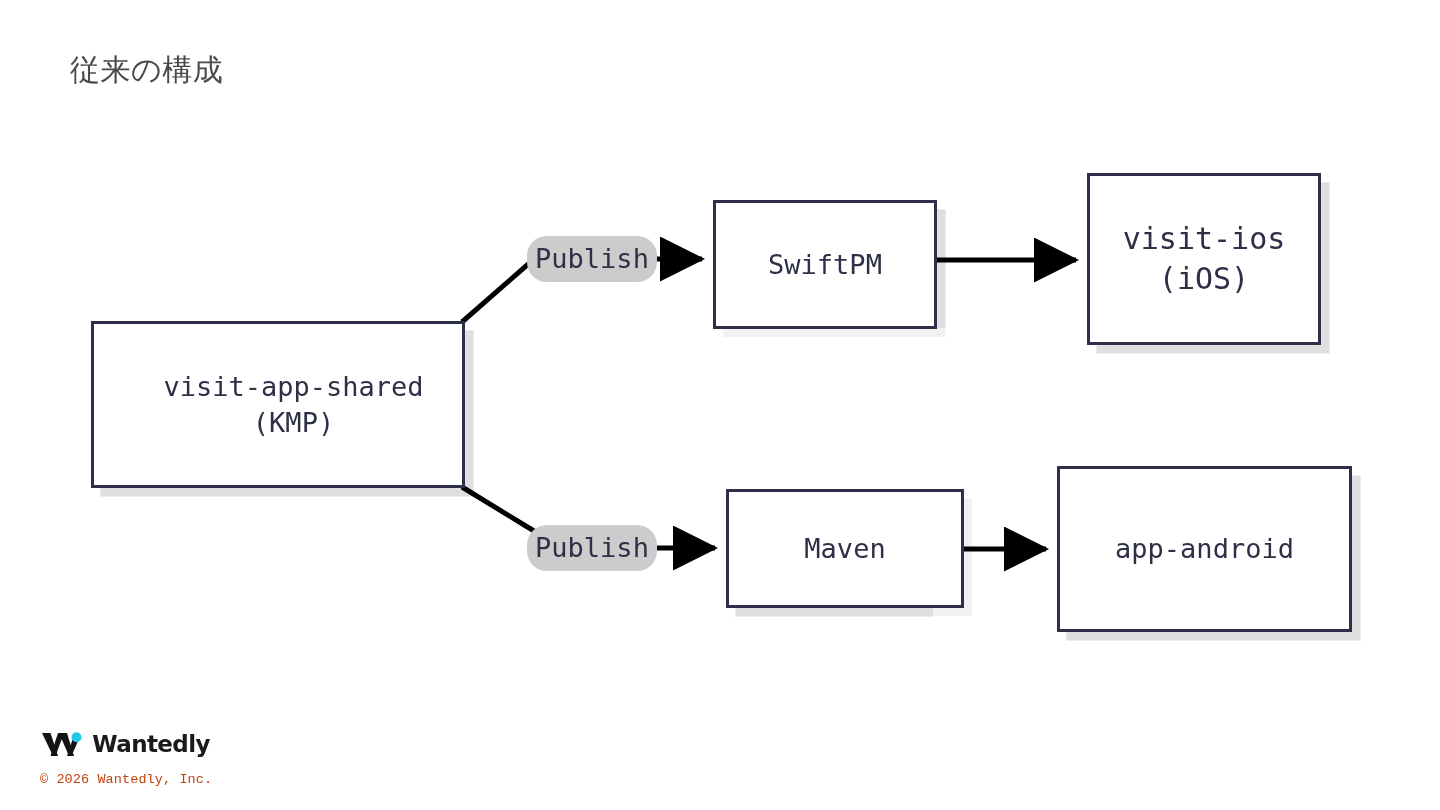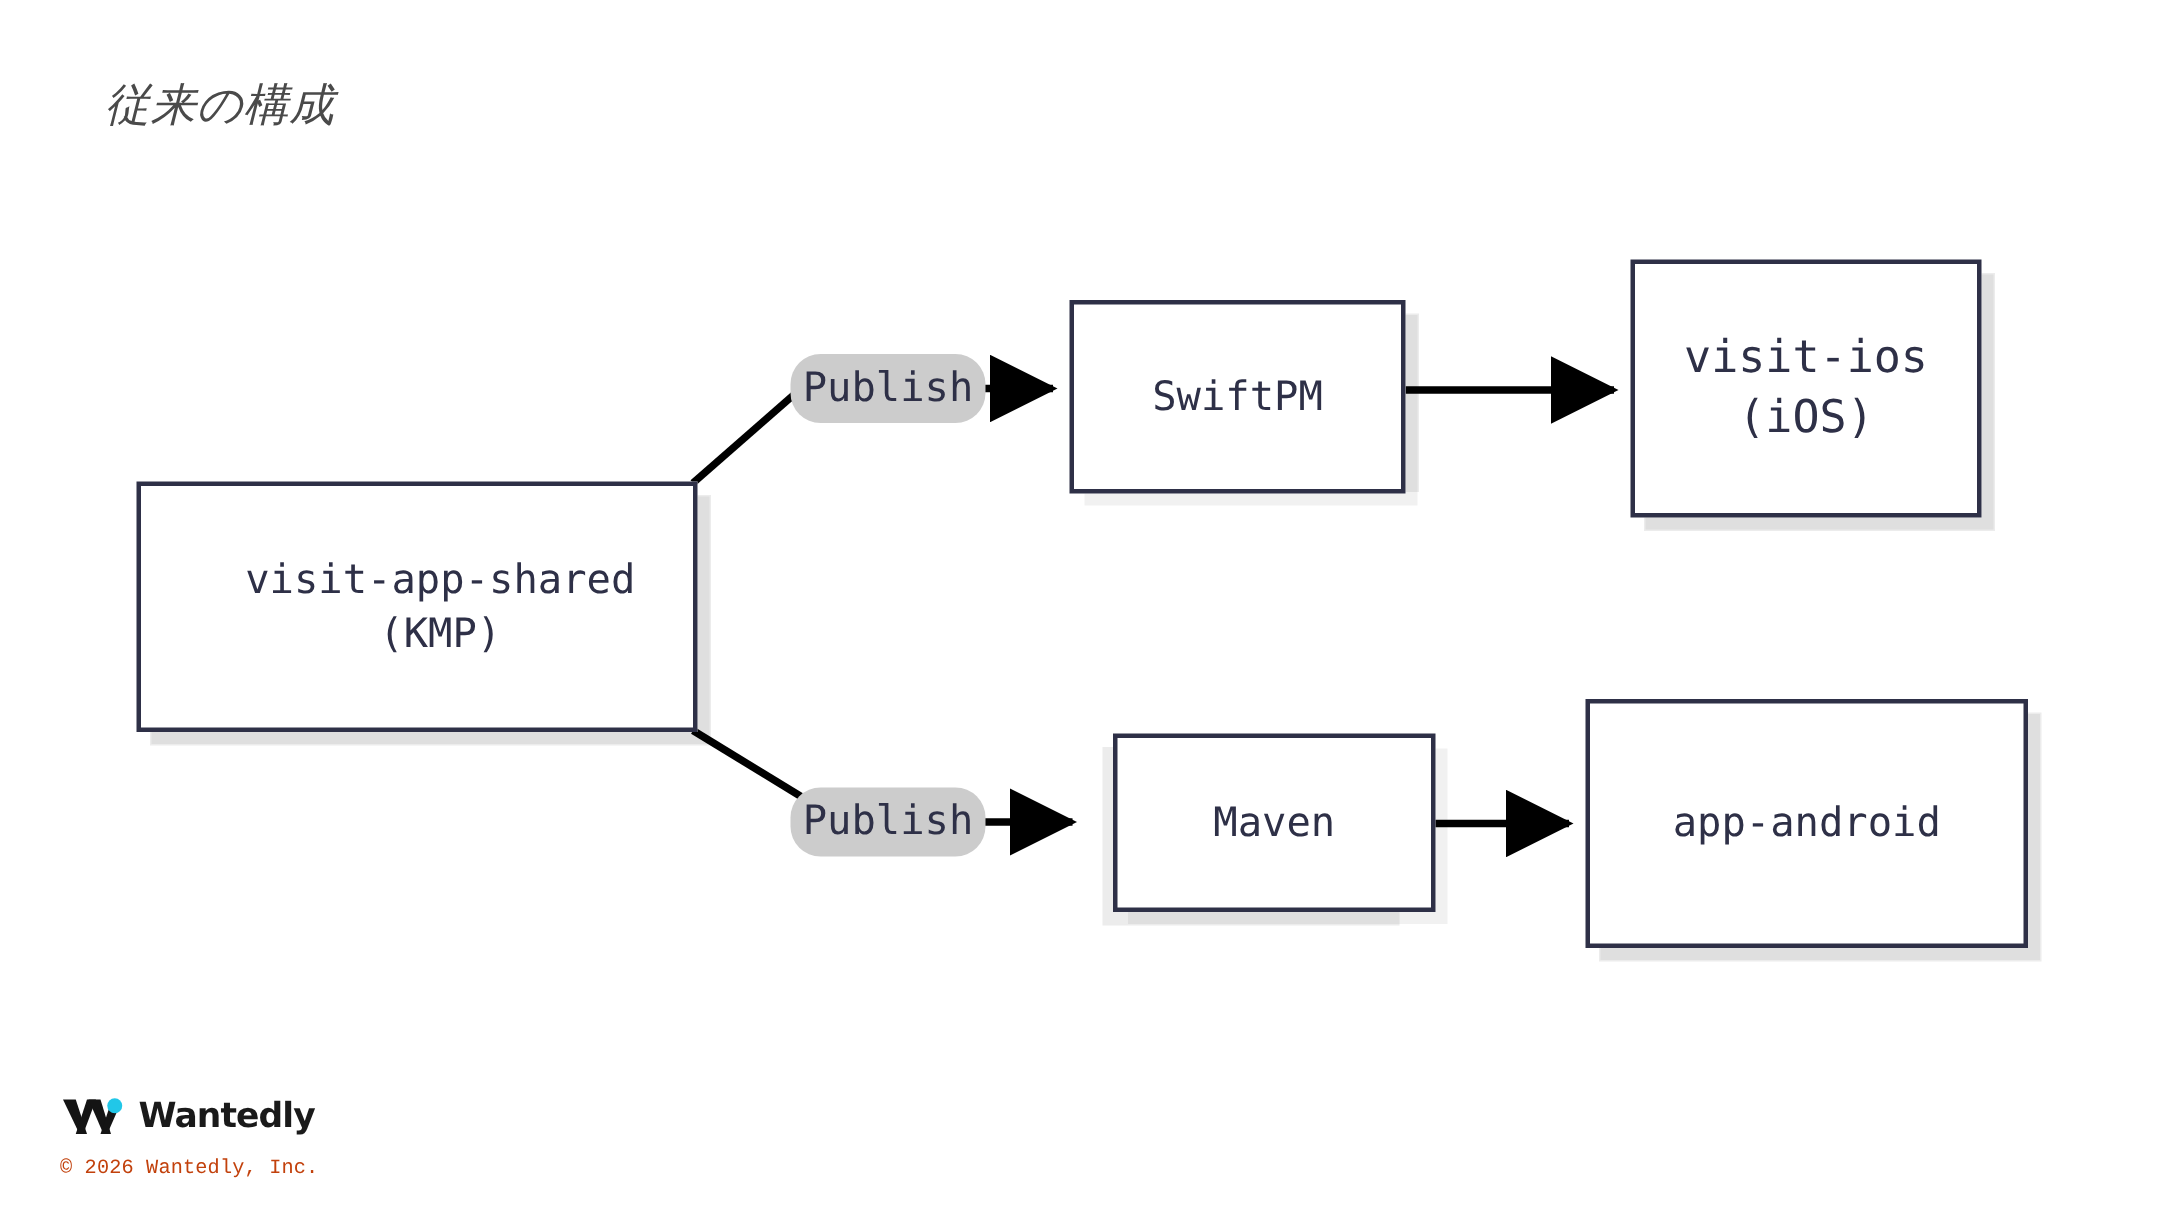--- a/index.html
+++ b/index.html
@@ -26,21 +26,20 @@
   #slide-title {
     position: absolute;
     left: 70px;
     top: 50px;
     font-family: "DejaVu Sans", sans-serif;
     font-size: 30px;
     font-weight: 400;
     color: #4a4a4a;
     letter-spacing: 0.5px;
     white-space: nowrap;
-    font-style: italic;
   }
 
   
   #diagram {
     position: absolute;
     left: 0;
     top: 0;
     width: 1440px;
     height: 810px;
   }
@@ -80,23 +79,22 @@
     font-size: 27px;
     padding-left: 31px;
   }
   #node-swiftpm {
     left: 713px; top: 200px;
     width: 224px; height: 129px;
     font-size: 27px;
   }
   #node-maven {
     left: 726px; top: 489px;
-    width: 215px; height: 119px;
-    font-size: 27px;
-    margin-left: 16px;
+    width: 238px; height: 119px;
+    font-size: 27px;
   }
   #node-visit-ios {
     left: 1087px; top: 173px;
     width: 234px; height: 172px;
     font-size: 30px;
   }
   #node-app-android {
     left: 1057px; top: 466px;
     width: 295px; height: 166px;
     font-size: 27px;

